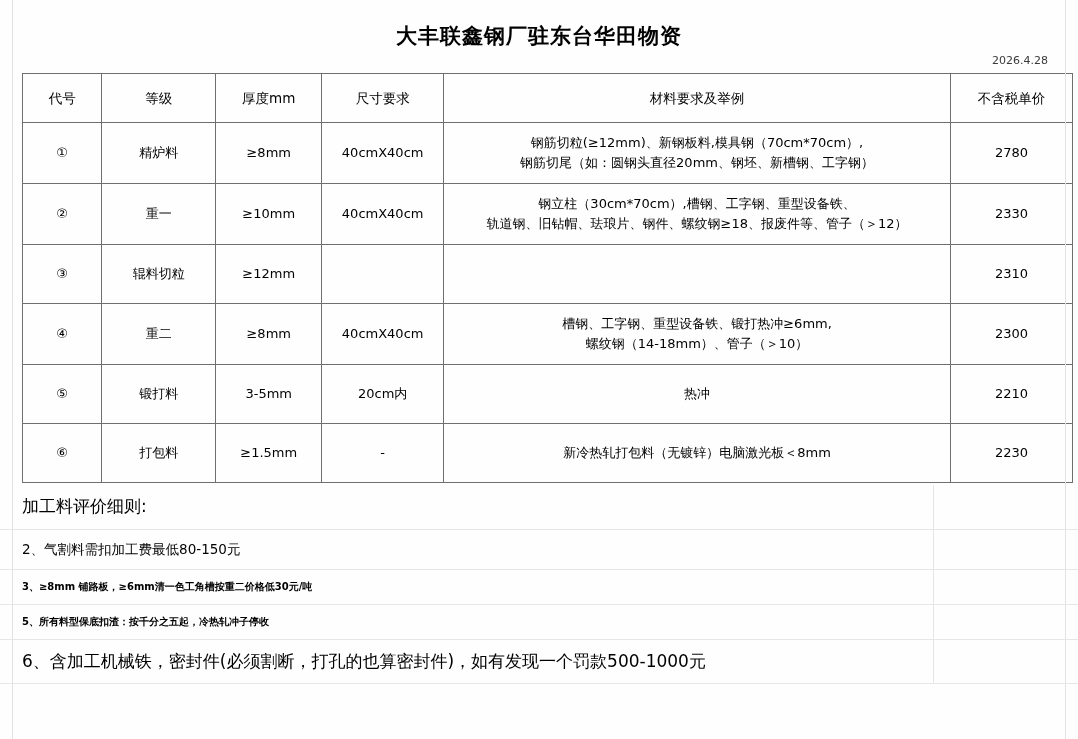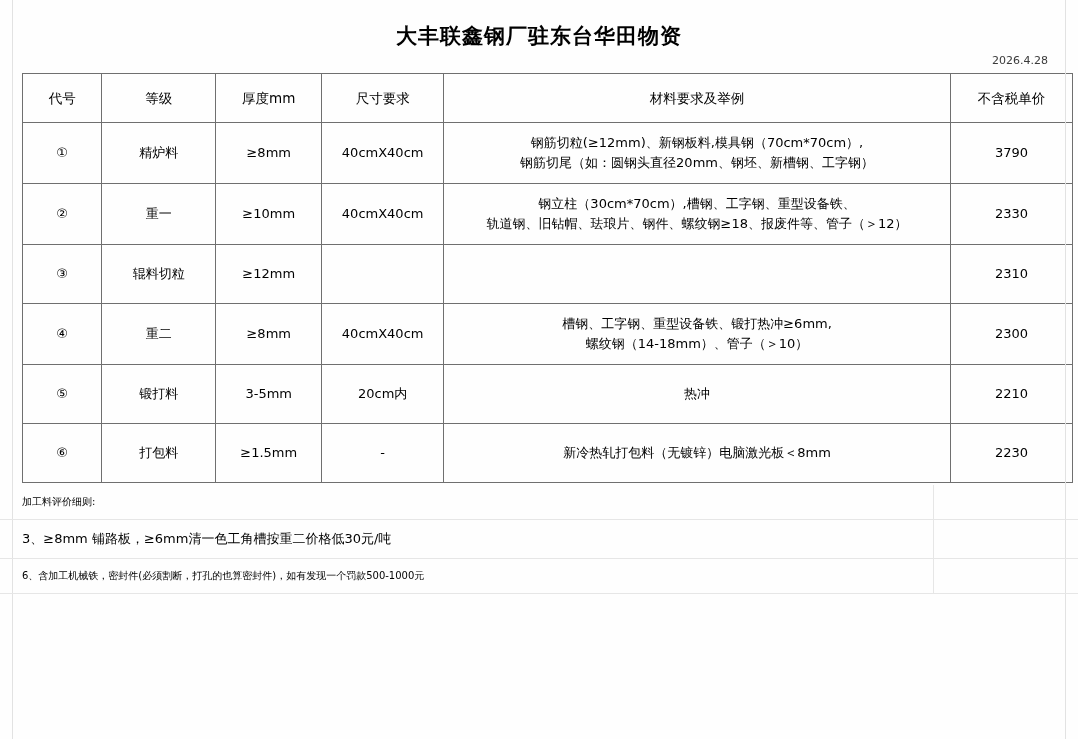--- a/index.html
+++ b/index.html
@@ -100,25 +100,25 @@
     padding: 10px 0 10px 22px;
     font-size: 13.5px;
     line-height: 1.4;
     min-height: 21px;
     box-sizing: border-box;
   }
   .note-row.heading {
     border-bottom: 1px solid #e6e6e6;
   }
   .note-row.bold {
-    font-weight: normal;
-    font-size: 13px;
+    font-weight: bold;
+    font-size: 10px;
   }
   .note-row.small {
-    font-size: 10px;
+    font-size: 17px;
   }
   .notes-inner { position: relative; }
   .col-line {
     position: absolute;
     top: 0;
     bottom: 0;
     width: 1px;
     background: #e6e6e6;
   }
   .col-line.c1 { left: 933px; }
@@ -156,21 +156,21 @@
       <tbody>
         <tr class="r1">
           <td class="circnum">①</td>
           <td>精炉料</td>
           <td>≥8mm</td>
           <td>40cmX40cm</td>
           <td class="req">
             <div>钢筋切粒(≥12mm)、新钢板料,模具钢（70cm*70cm）,</div>
             <div>钢筋切尾（如：圆钢头直径20mm、钢坯、新槽钢、工字钢）</div>
           </td>
-          <td>3790</td>
+          <td>2780</td>
         </tr>
         <tr class="r2">
           <td class="circnum">②</td>
           <td>重一</td>
           <td>≥10mm</td>
           <td>40cmX40cm</td>
           <td class="req">
             <div>钢立柱（30cm*70cm）,槽钢、工字钢、重型设备铁、</div>
             <div>轨道钢、旧钻帽、珐琅片、钢件、螺纹钢≥18、报废件等、管子（＞12）</div>
           </td>
@@ -212,18 +212,20 @@
           <td>2230</td>
         </tr>
       </tbody>
     </table>
   </div>
 
   <div class="notes">
     <div class="notes-inner">
       <div class="col-line c1"></div>
       <div class="note-row heading small">加工料评价细则:</div>
+      <div class="note-row">2、气割料需扣加工费最低80-150元</div>
       <div class="note-row bold">3、≥8mm 铺路板，≥6mm清一色工角槽按重二价格低30元/吨</div>
+      <div class="note-row bold">5、所有料型保底扣渣：按千分之五起，冷热轧冲子停收</div>
       <div class="note-row small">6、含加工机械铁，密封件(必须割断，打孔的也算密封件)，如有发现一个罚款500-1000元</div>
 
     </div>
   </div>
 </div>
 
 </body></html>

